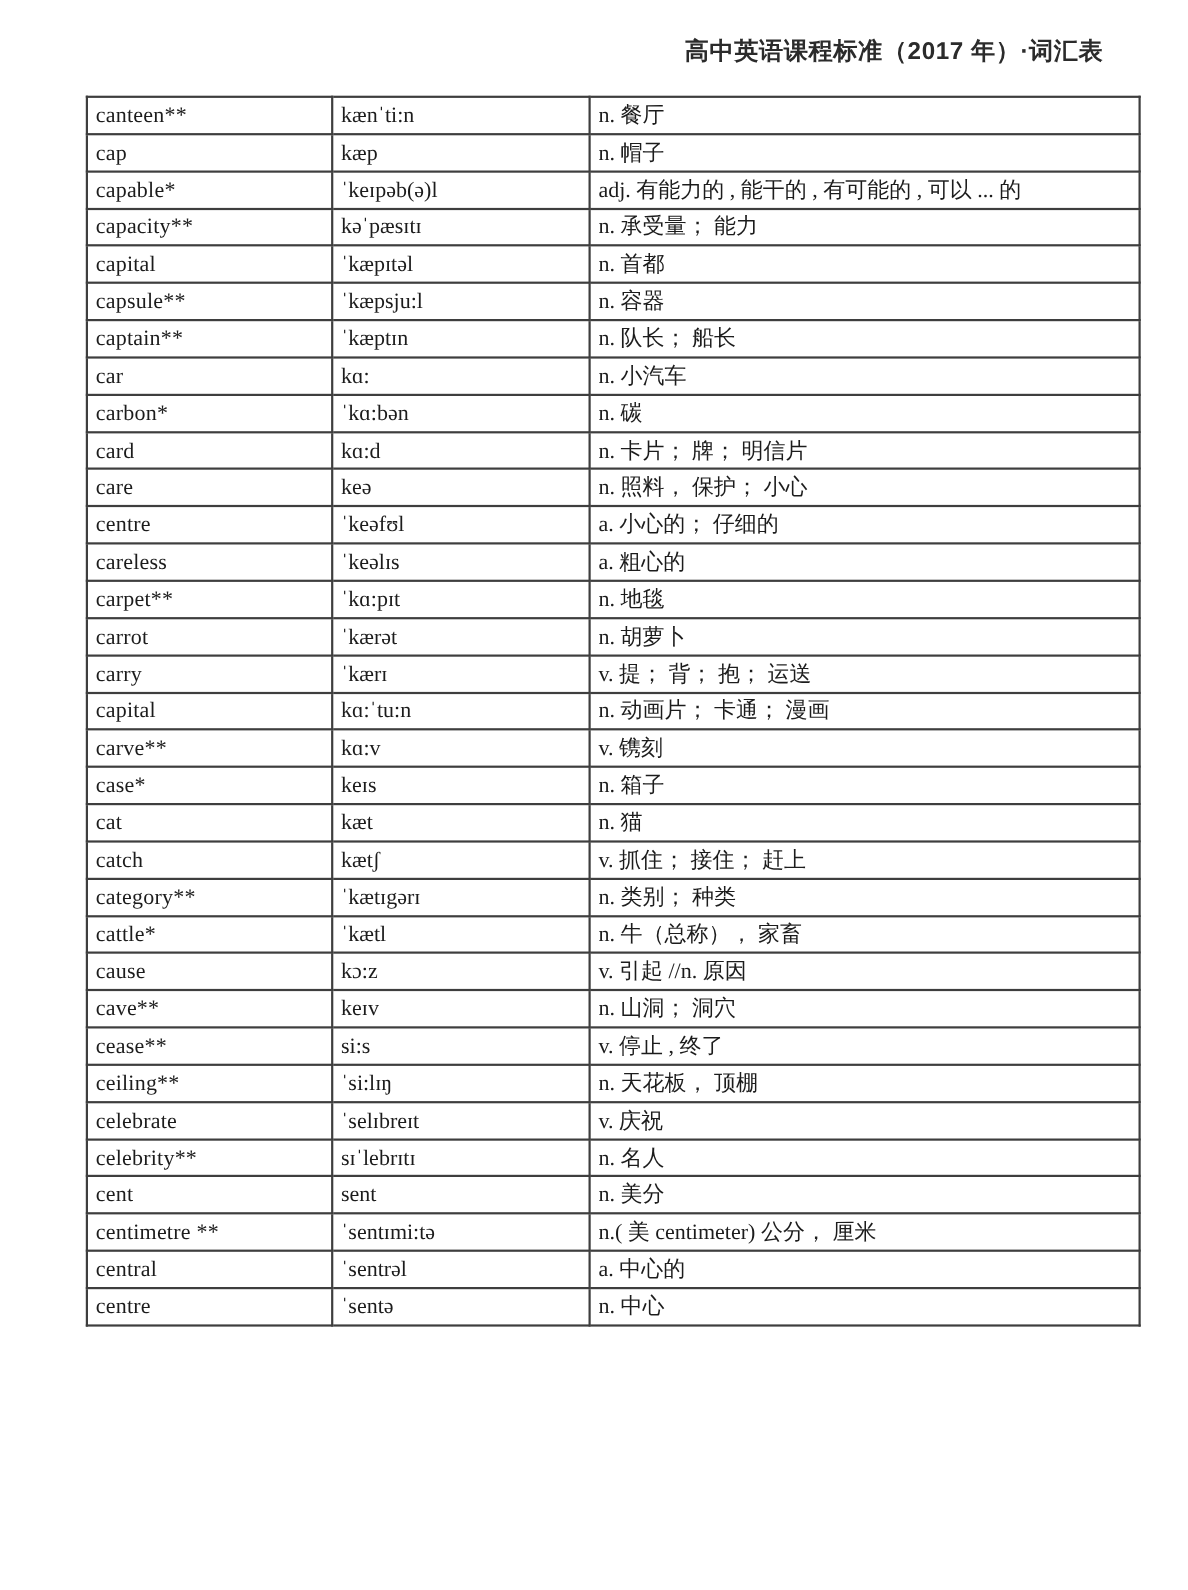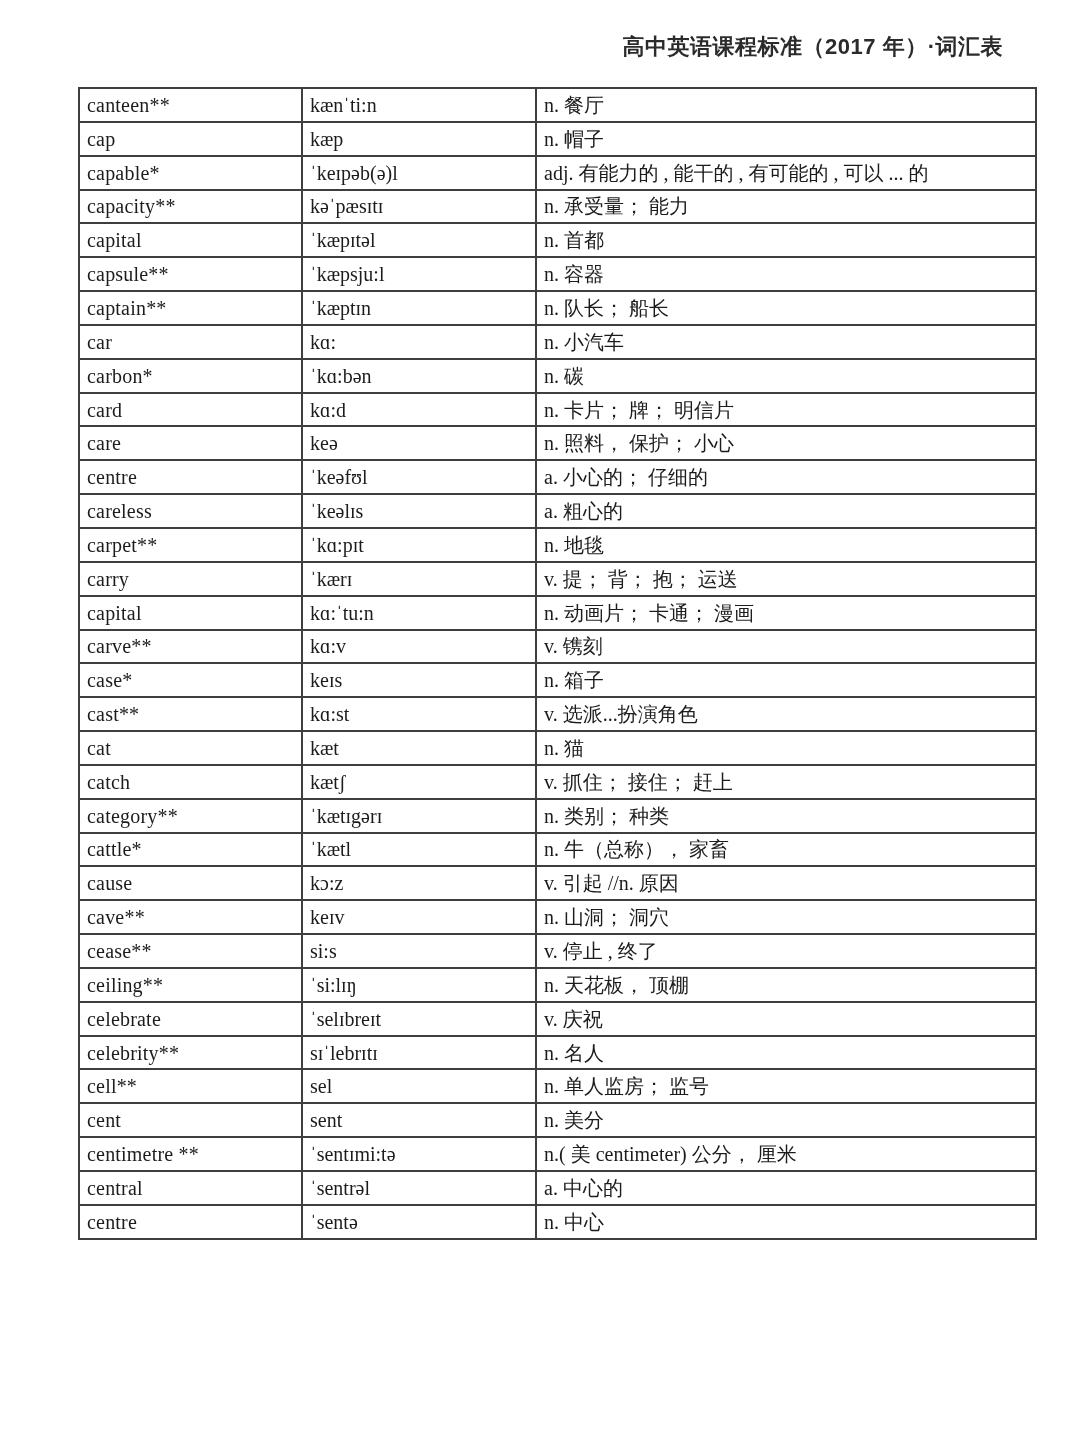--- a/index.html
+++ b/index.html
@@ -134,20 +134,25 @@
     <td class="c-ipa">ˈkeəlɪs</td>
     <td class="c-def">a. 粗心的</td>
   </tr>
 
   <tr>
     <td class="c-word">carpet**</td>
     <td class="c-ipa">ˈkɑ:pɪt</td>
     <td class="c-def">n. 地毯</td>
   </tr>
 
+  <tr>
+    <td class="c-word">carrot</td>
+    <td class="c-ipa">ˈkærət</td>
+    <td class="c-def">n. 胡萝卜</td>
+  </tr>
 
   <tr>
     <td class="c-word">carry</td>
     <td class="c-ipa">ˈkærɪ</td>
     <td class="c-def">v. 提； 背； 抱； 运送</td>
   </tr>
 
   <tr>
     <td class="c-word">capital</td>
     <td class="c-ipa">kɑ:ˈtu:n</td>
@@ -160,25 +165,20 @@
     <td class="c-def">v. 镌刻</td>
   </tr>
 
   <tr>
     <td class="c-word">case*</td>
     <td class="c-ipa">keɪs</td>
     <td class="c-def">n. 箱子</td>
   </tr>
 
 
-  <tr>
-    <td class="c-word">cast**</td>
-    <td class="c-ipa">kɑ:st</td>
-    <td class="c-def">v. 选派...扮演角色</td>
-  </tr>
 
 
   <tr>
     <td class="c-word">cat</td>
     <td class="c-ipa">kæt</td>
     <td class="c-def">n. 猫</td>
   </tr>
 
   <tr>
     <td class="c-word">catch</td>
@@ -227,25 +227,20 @@
     <td class="c-ipa">ˈselɪbreɪt</td>
     <td class="c-def">v. 庆祝</td>
   </tr>
 
   <tr>
     <td class="c-word">celebrity**</td>
     <td class="c-ipa">sɪˈlebrɪtɪ</td>
     <td class="c-def">n. 名人</td>
   </tr>
 
-  <tr>
-    <td class="c-word">cell**</td>
-    <td class="c-ipa">sel</td>
-    <td class="c-def">n. 单人监房； 监号</td>
-  </tr>
 
   <tr>
     <td class="c-word">cent</td>
     <td class="c-ipa">sent</td>
     <td class="c-def">n. 美分</td>
   </tr>
 
   <tr>
     <td class="c-word">centimetre **</td>
     <td class="c-ipa">ˈsentɪmi:tə</td>

